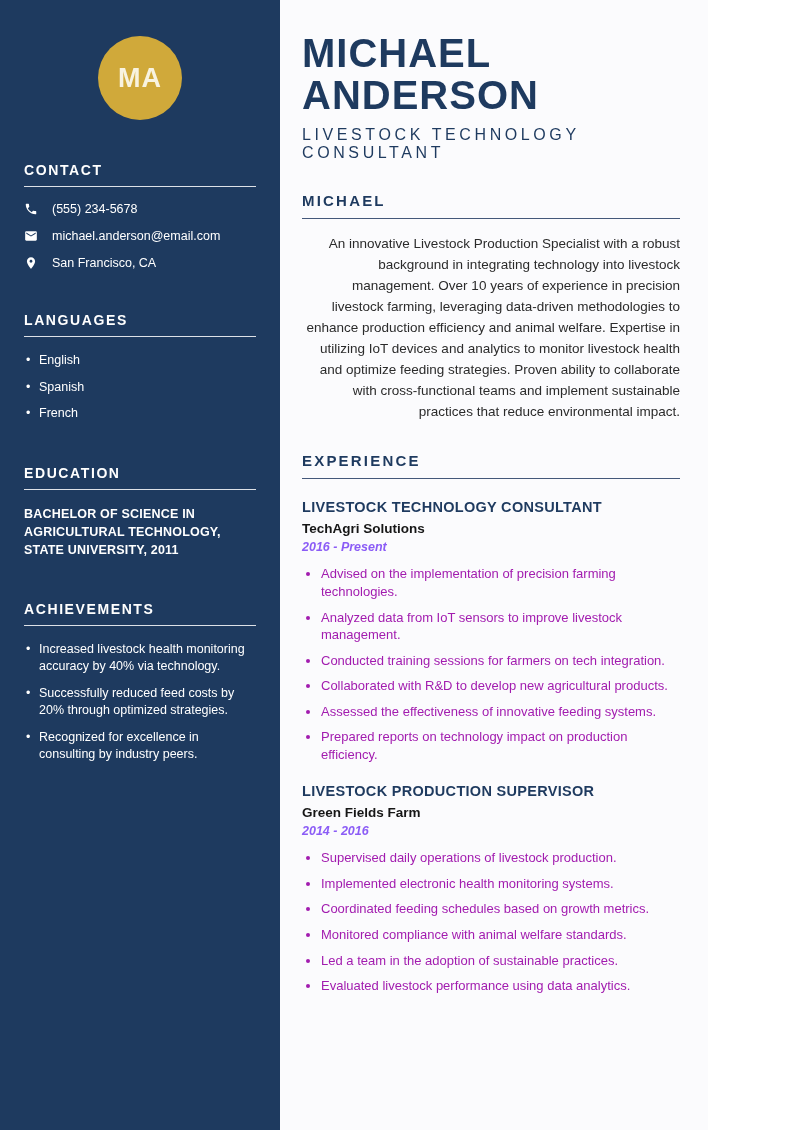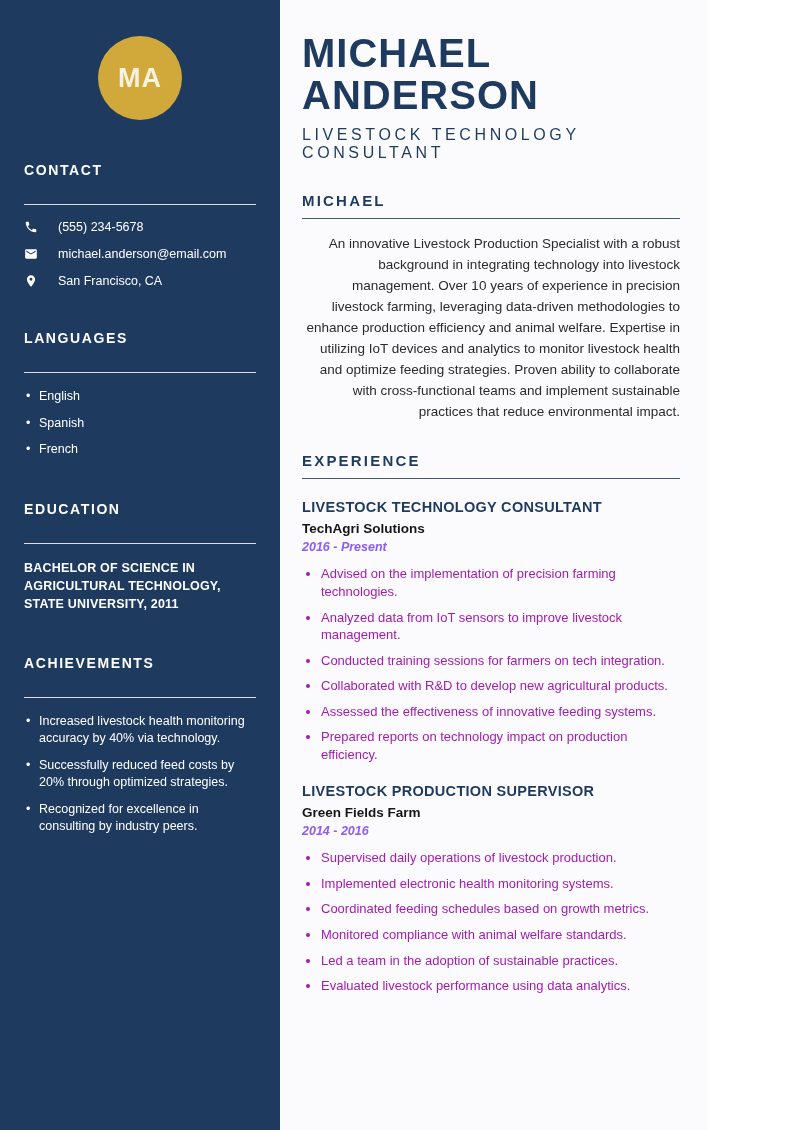--- a/index.html
+++ b/index.html
@@ -34,28 +34,28 @@
     font-weight: bold;
     letter-spacing: 1px;
     color: #f8f3e0;
   }
   .side-section { margin-top: 42px; }
   .side-section:first-of-type { margin-top: 54px; }
   .side-heading {
     font-size: 14px;
     font-weight: bold;
     letter-spacing: 1.6px;
-    padding-bottom: 26px;
+    padding-bottom: 8px;
     border-bottom: 1px solid rgba(255,255,255,0.85);
     margin-bottom: 15px;
   }
   .contact-row {
     display: flex;
     align-items: flex-start;
-    gap: 20px;
+    gap: 14px;
     margin-bottom: 13px;
     font-size: 12.5px;
   }
   .contact-row .cicon {
     width: 14px;
     height: 14px;
     flex: 0 0 14px;
     display: inline-flex;
   }
   .cicon svg { width: 14px; height: 14px; fill: #ffffff; }

